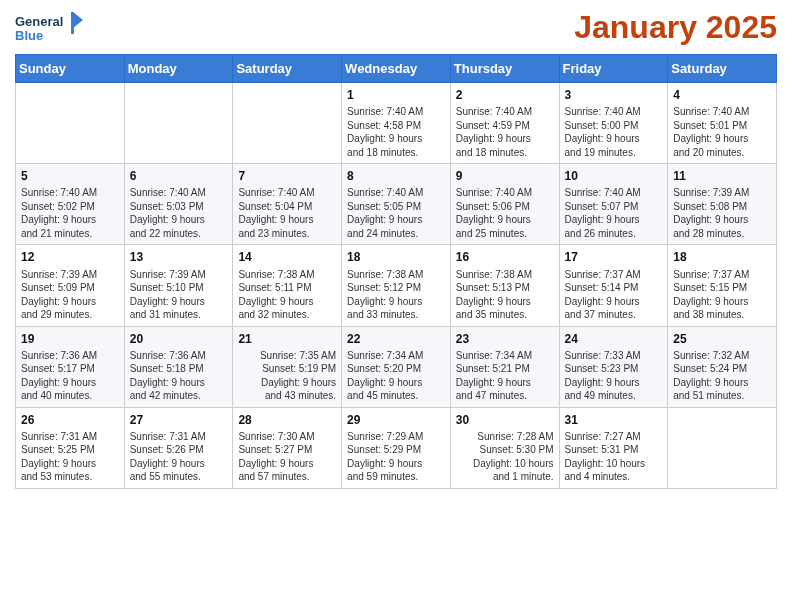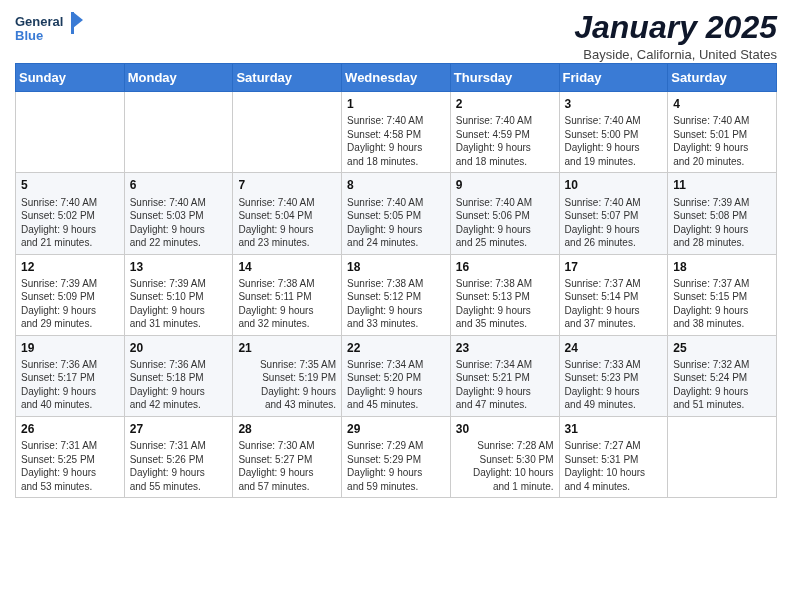--- a/index.html
+++ b/index.html
@@ -13,36 +13,35 @@
     .page {
       width: 792px;
       min-height: 612px;
       background: #fff;
       padding: 10px 15px 15px 15px;
     }
     .header {
       display: flex;
       justify-content: space-between;
       align-items: flex-start;
-      margin-bottom: 1px;
+      margin-bottom: 8px;
     }
     .logo {
       display: flex;
       align-items: center;
       gap: 0;
     }
     .title-block {
       text-align: right;
     }
     .month-title {
       font-size: 32px;
       font-weight: bold;
-      color: #0f172a;
+      color: #c2410c;
       line-height: 1.1;
-      font-style: italic;
     }
     .location {
       font-size: 13px;
       color: #444;
       margin-top: 2px;
     }
     .calendar {
       width: 100%;
       border-collapse: collapse;
       border: 1px solid #bbb;
@@ -95,21 +94,20 @@
     <div class="logo">
   <svg width="70" height="36" viewBox="0 0 70 36">
     <text x="0" y="16" font-size="13" font-weight="bold" fill="#1a3a5c" font-family="Arial">General</text>
     <text x="0" y="30" font-size="13" font-weight="bold" fill="#3a7bd5" font-family="Arial">Blue</text>
     <polygon points="58,2 68,10 58,18" fill="#3a7bd5"></polygon>
     <rect x="56" y="2" width="3" height="22" fill="#3a7bd5"></rect>
   </svg>
 </div>
     <div class="title-block">
       <div class="month-title">January 2025</div>
-      <div class="location">Bayside, California, United States</div>
     </div>
   </div>
 
   <table class="calendar">
     <thead>
       <tr>
       <th>Sunday</th>
           <th>Monday</th>
           <th>Saturday</th>
           <th>Wednesday</th>

